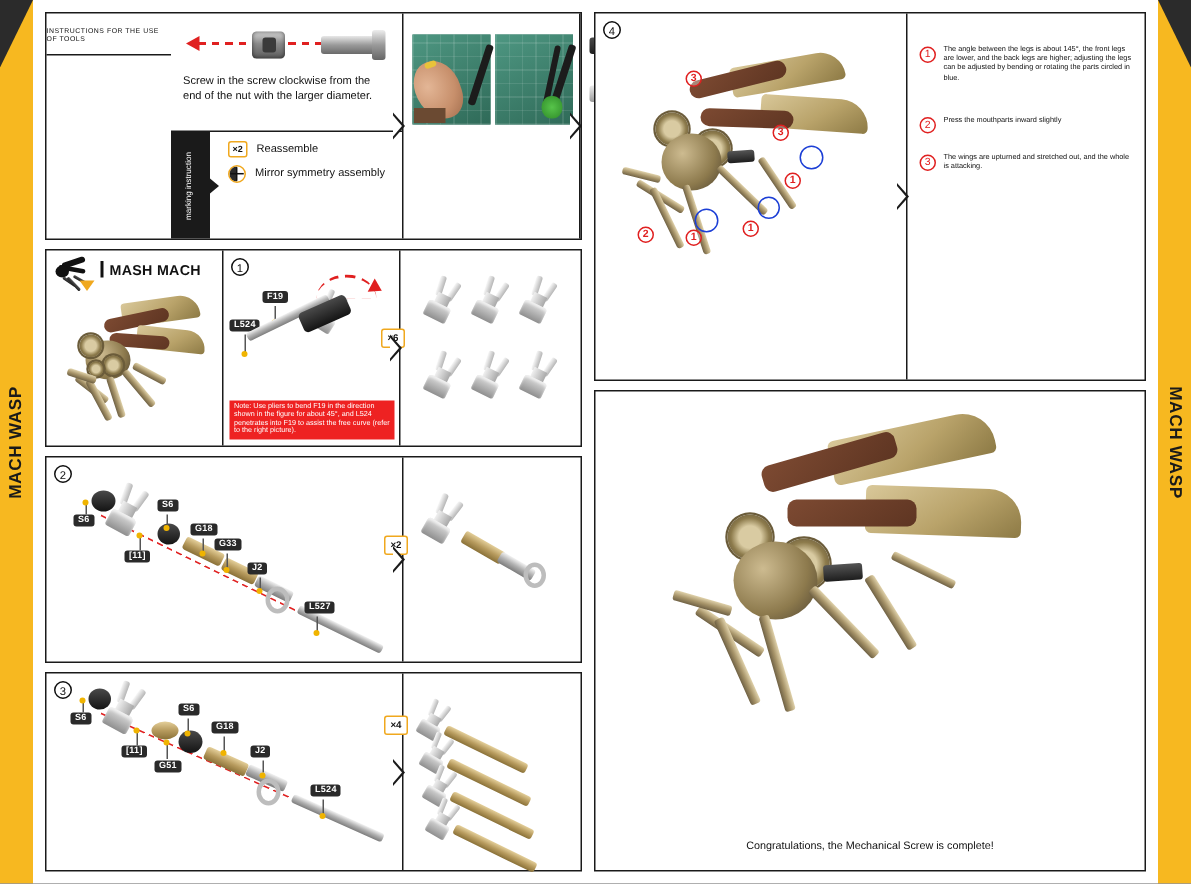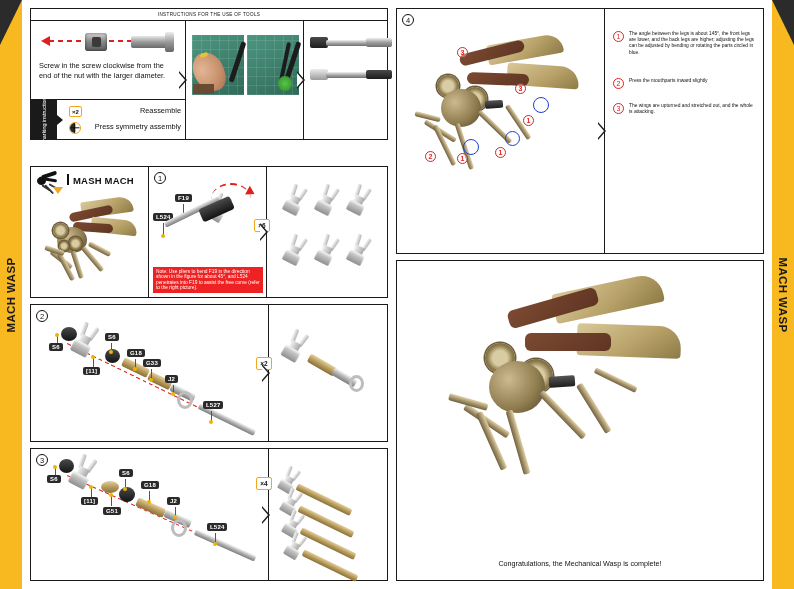--- a/index.html
+++ b/index.html
@@ -47,21 +47,21 @@
   .page {
     position: absolute; left: 8px; top: 8px; right: 8px; bottom: 8px;
     display: flex; gap: 8px;
   }
   .col-left  { width: 358px; position: relative; }
   .col-right { flex: 1; position: relative; }
 
   .box { border: 1.4px solid #1a1a1a; background: #fff; position: relative; }
 
   
-  .tools-block { height: 132px; display: flex; flex-direction: column; }
+  .tools-block { height: 152px; display: flex; flex-direction: row; }
   .tools-header {
     height: 28px; border-bottom: 1.4px solid #1a1a1a;
     display: flex; align-items: center; justify-content: center;
   }
   .tools-header span { font-size: 4.6px; letter-spacing: .35px; color: #111; }
   .tools-body { flex: 1; display: flex; }
   .tcell { position: relative; }
   .tcell.c1 { width: 155px; border-right: 1.4px solid #1a1a1a; display:flex; flex-direction:column; }
   .tcell.c2 { width: 118px; border-right: 1.4px solid #1a1a1a; }
   .tcell.c3 { flex: 1; }
@@ -113,21 +113,21 @@
   .marking-tab span {
     transform: rotate(-90deg); white-space: nowrap;
     color: #fff; font-size: 5.4px; line-height: 6px; text-align: center;
   }
   .marking-tab:after{
     content:""; position:absolute; right:-6px; top:50%; margin-top:-5px;
     border-top:5px solid transparent; border-bottom:5px solid transparent;
     border-left:6px solid #1a1a1a;
   }
   .marking-list { flex: 1; padding: 6px 4px 0 12px; }
-  .mk-item { display: flex; align-items: flex-start; gap: 6px; margin-bottom: 5px; justify-content: space-between; }
+  .mk-item { display: flex; align-items: flex-start; gap: 6px; margin-bottom: 5px; }
   .badge {
     width: 13px; height: 11px; border: 1.3px solid #f0a81e; border-radius: 2px;
     background: #fff; color: #111; font-size: 6px; font-weight: bold;
     display: flex; align-items: center; justify-content: center; flex: 0 0 auto;
   }
   .badge.circ { border-radius: 50%; width: 12px; height: 12px; padding: 0; position: relative; overflow: hidden; }
   .badge.circ .half { position:absolute; left:0; top:0; width:50%; height:100%; background:#2a2a2a; }
   .badge.circ .cross { position:absolute; left:50%; top:50%; width:9px; height:1.4px; background:#111; transform:translate(-50%,-50%); }
   .badge.circ .cross2 { position:absolute; left:50%; top:50%; width:1.4px; height:9px; background:#111; transform:translate(-50%,-50%); }
   .mk-label { font-size: 7.4px; line-height: 9px; color: #111; }
@@ -360,21 +360,21 @@
               <div class="mk-item">
                 <div class="badge">×2</div>
                 <div class="mk-label">Reassemble</div>
               </div>
               <div class="mk-item">
                 <div class="badge circ">
                   <div class="half"></div>
                       <div class="cross"></div>
                       <div class="cross2"></div>
                 </div>
-                <div class="mk-label">Press symmetry assembly</div>
+                <div class="mk-label">Mirror symmetry assembly</div>
               </div>
             </div>
           </div>
         </div>
 
         <div class="tcell c2">
           <div class="chev"></div>
           <div class="photo" style="left:6px;top:14px;width:52px;height:60px;">
             <div class="hand"></div>
                 <div class="wrist"></div>
@@ -710,19 +710,19 @@
         <div class="body-core" style="left:44px;top:80px;width:56px;height:52px;"></div>
         <div class="leg" style="left:20px;top:122px;width:52px;transform:rotate(34deg);height:7px;"></div>
         <div class="leg" style="left:34px;top:128px;width:62px;transform:rotate(66deg);height:7px;"></div>
         <div class="leg" style="left:64px;top:126px;width:66px;transform:rotate(74deg);height:7px;"></div>
         <div class="leg" style="left:96px;top:108px;width:62px;transform:rotate(46deg);height:7px;"></div>
         <div class="leg dark" style="left:104px;top:96px;width:26px;transform:rotate(-4deg);height:11px;"></div>
         <div class="leg" style="left:134px;top:100px;width:56px;transform:rotate(58deg);height:7px;"></div>
         <div class="leg" style="left:4px;top:112px;width:40px;transform:rotate(16deg);height:7px;"></div>
         <div class="leg" style="left:150px;top:86px;width:46px;transform:rotate(26deg);height:6px;"></div>
       </div>
-      <div class="congrats">Congratulations, the Mechanical Wasp is complete!</div>
+      <div class="congrats">Congratulations, the Mechanical Screw is complete!</div>
     </div>
 
   </div>
 
 </div>
 </div>
 
 </body></html>

